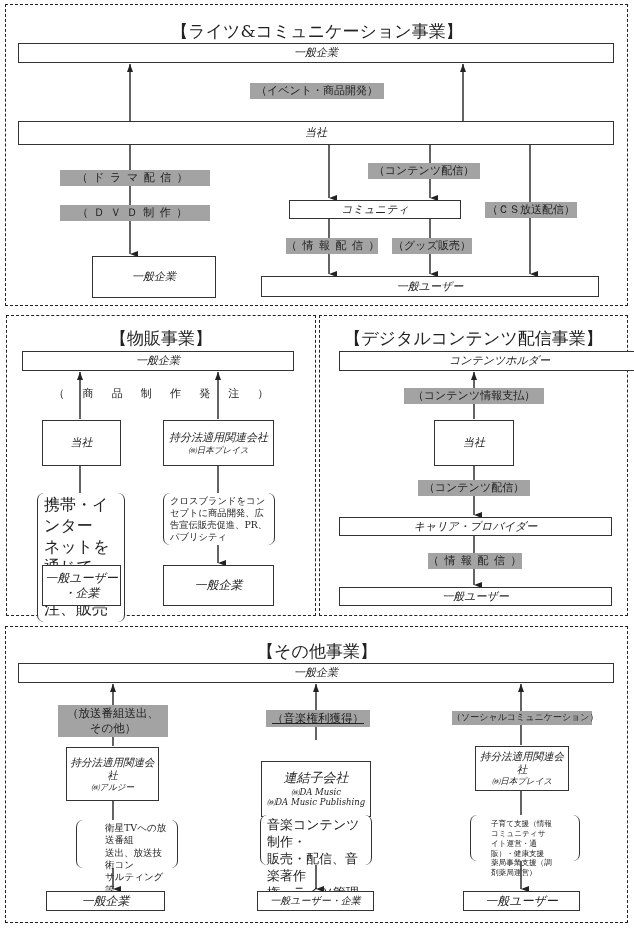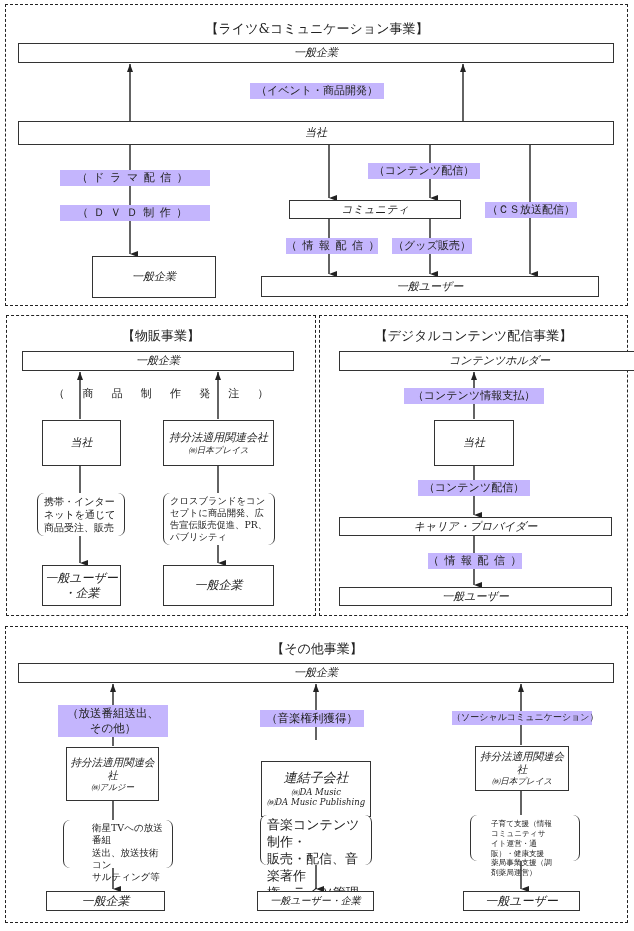--- a/index.html
+++ b/index.html
@@ -1,28 +1,28 @@
 <!DOCTYPE html>
 <html><head>
 <meta charset="utf-8">
 <style>
   html, body { margin:0; padding:0; background:#fff; }
   body { width:634px; height:931px; position:relative; overflow:hidden;
          font-family: "DejaVu Serif", "Liberation Serif", serif; color:#222; }
   .sec { position:absolute; border:1.5px dashed #222; box-sizing:border-box; }
-  .title { position:absolute; font-size:13px; text-align:center; white-space:nowrap; }
+  .title { position:absolute; font-size:17px; text-align:center; white-space:nowrap; }
   .box { position:absolute; border:1.8px solid #333; box-sizing:border-box; background:#fff;
          display:flex; flex-direction:column; align-items:center; justify-content:center;
          font-size:11px; text-align:center; line-height:1.25;font-style:italic; }
   .box .sub { font-size:8.5px; }
   .box .big { font-size:13px; }
-  .lbl { position:absolute; font-size:11px; white-space:nowrap; text-align:center; background:#c4b5fd; padding:1px 0; line-height:1.3; }
+  .lbl { position:absolute; font-size:11px; white-space:nowrap; text-align:center; background:#a3a3a3; padding:1px 0; line-height:1.3; }
   .spaced { letter-spacing:0.5em; }
   .wide { letter-spacing:1.65em; }
-  .brk { position:absolute; font-size:10px; line-height:1.3; background:#fff; box-sizing:border-box;
+  .brk { position:absolute; font-size:16px; line-height:1.3; background:#fff; box-sizing:border-box;
          padding:2px 6px; border-left:1.4px solid #333; border-right:1.4px solid #333; border-radius:7px; }
   .brk.small { font-size:7.6px; }
   svg.lines { position:absolute; left:0; top:0; width:634px; height:931px; pointer-events:none; }
 </style>
 </head>
 <body>
 
 <svg class="lines" viewBox="0 0 634 931">
   <defs>
     <marker id="ah" markerWidth="6" markerHeight="8" refX="3" refY="8" orient="auto-start-reverse" markerUnits="userSpaceOnUse">
@@ -144,30 +144,30 @@
 </div>
 
 <div class="lbl" style="left:58px;width:110px;top:705px;font-size:11.5px;">
   <div>（放送番組送出、</div>
   <div>その他）</div>
 </div>
 <div class="box" style="left:66px;top:747px;width:93px;height:54px;font-size:10.5px;">
   <span>持分法適用関連会社</span>
   <span class="sub">㈱アルジー</span>
 </div>
-<div class="brk" style="left:63px;top:820px;width:110px;height:48px;font-size:9.5px;padding-left:28px;">
+<div class="brk" style="left:76px;top:820px;width:102px;height:48px;font-size:9.5px;padding-left:28px;">
   <div>衛星TVへの放送番組</div>
   <div>送出、放送技術コン</div>
   <div>サルティング等</div>
 </div>
 <div class="box" style="left:46px;top:891px;width:119px;height:20px;font-size:12px;">
   <span>一般企業</span>
 </div>
 
-<div class="lbl" style="left:260px;width:104px;top:710px;font-size:11.5px;">（音楽権利獲得）</div>
+<div class="lbl" style="left:266px;width:104px;top:710px;font-size:11.5px;text-decoration:underline;">（音楽権利獲得）</div>
 <div class="box" style="left:261px;top:740px;width:110px;height:56px;margin-top:21px;">
   <span class="big">連結子会社</span>
   <span class="sub">㈱DA Music</span>
   <span class="sub">㈱DA Music Publishing</span>
 </div>
 <div class="brk" style="left:260px;top:815px;width:112px;height:50px;font-size:13px;">
   <div>音楽コンテンツ制作・</div>
   <div>販売・配信、音楽著作</div>
   <div>権・ライツ管理</div>
 </div>

